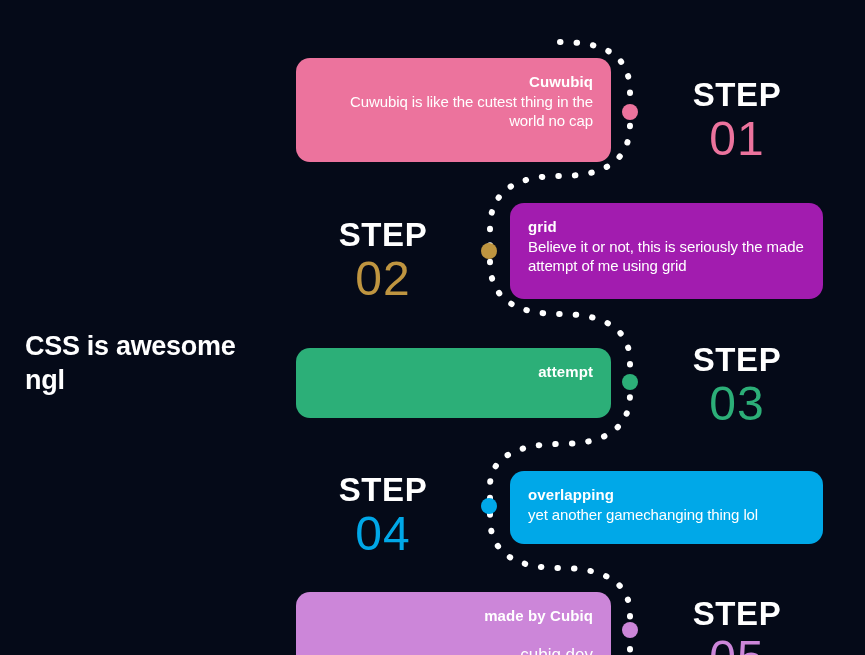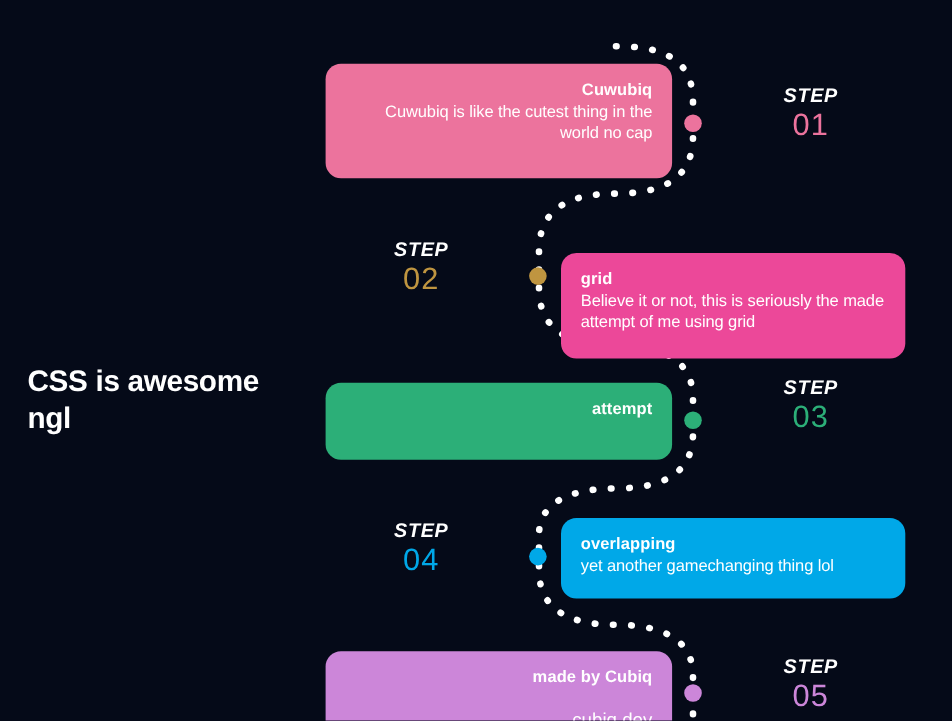--- a/index.html
+++ b/index.html
@@ -35,34 +35,34 @@
   .card.align-left  { text-align:left; }
   .card .card-link {
     font-size:17px; color:#ffffff; text-decoration:underline; display:inline-block;margin-top:18px;
   }
 
   
   .card.left-side  { left:296px; width:315px; }
   .card.right-side { left:510px; width:313px; }
 
   .c1 { top:58px;  height:104px; background:#ec739d; }
-  .c2 { top:203px; height:96px;  background:#ec4899;margin-top:27px; }
+  .c2 { top:203px; height:96px;  background:#a21caf; }
   .c3 { top:348px; height:70px;  background:#2caf78; }
   .c4 { top:471px; height:73px;  background:#00a8e8; }
   .c5 { top:592px; height:90px;  background:#cc86d9; }
 
   
   .step {
     position:absolute; text-align:center; width:130px; line-height:1.0;
   }
   .step .step-word {
-    display:block; color:#ffffff; font-size:18px; font-weight:700; letter-spacing:0.6px;font-style:italic;
+    display:block; color:#ffffff; font-size:33px; font-weight:700; letter-spacing:0.6px;
   }
   .step .step-num {
-    display:block; font-size:28px; font-weight:400; letter-spacing:1px; margin-top:4px;
+    display:block; font-size:48px; font-weight:400; letter-spacing:1px; margin-top:4px;
   }
   .s1 { left:672px; top:78px; }
   .s2 { left:318px; top:218px; }
   .s3 { left:672px; top:343px; }
   .s4 { left:318px; top:473px; }
   .s5 { left:672px; top:597px; }
 
   
   .node {
     position:absolute; width:16px; height:16px; border-radius:50%;

